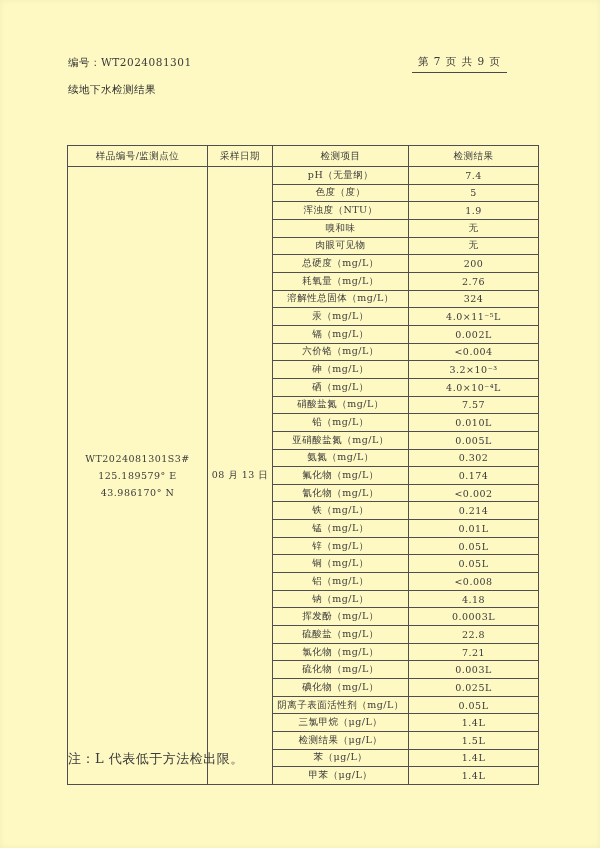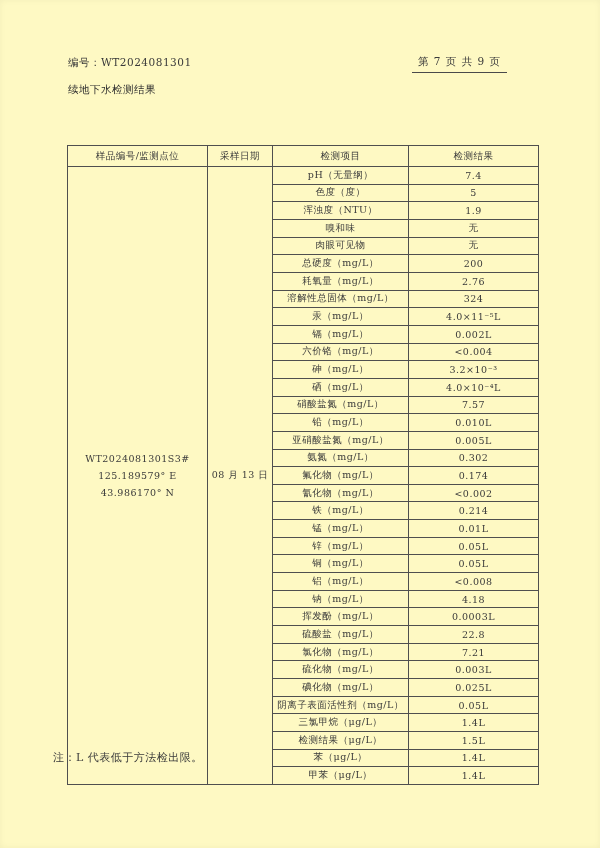--- a/index.html
+++ b/index.html
@@ -77,22 +77,22 @@
   }
   table.results tr.data-row {
     height: 17.66px;
   }
   td.sample-cell div {
     line-height: 17px;
   }
   .footnote {
     position: absolute;
     top: 750px;
-    left: 53px;
-    font-size: 11px;
+    left: 68px;
+    font-size: 13px;
     letter-spacing: 0.5px;
     color: #3a3a3a;
     white-space: nowrap;
   }
 </style>
 </head>
 <body>
 
 <div class="page">
 

